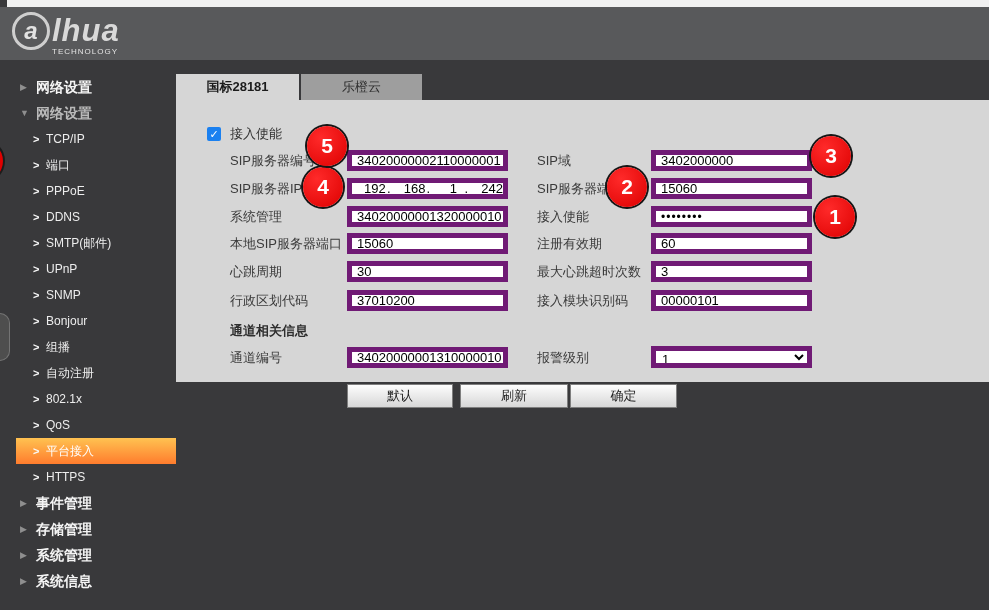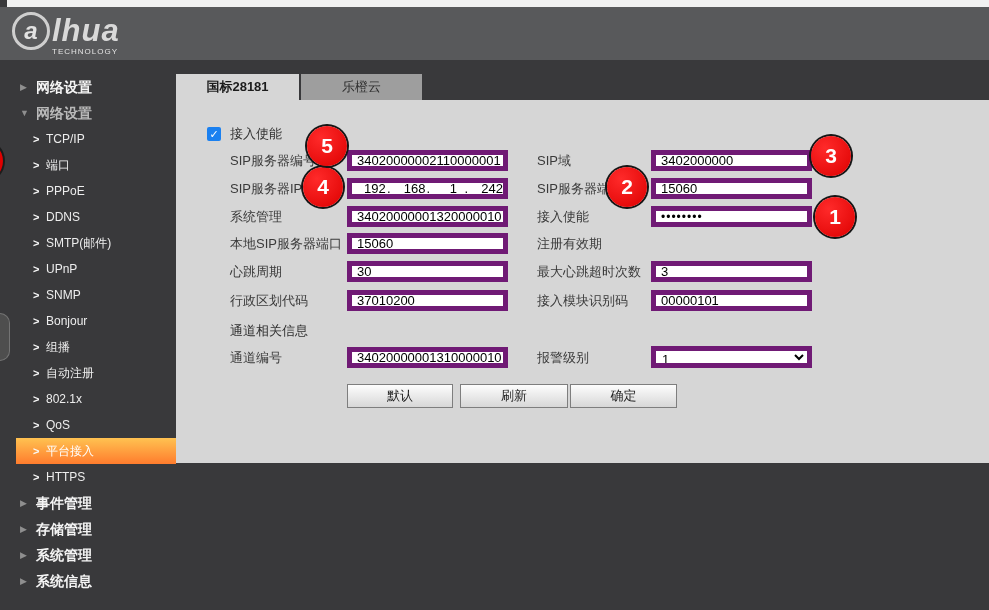--- a/index.html
+++ b/index.html
@@ -40,40 +40,40 @@
   .edge-red{position:absolute;left:-37px;top:141px;width:40px;height:40px;border-radius:50%;
     background:#e00000;box-shadow:0 0 0 2px #1c1c1c;z-index:40;}
   .edge-handle{position:absolute;left:0;top:313px;width:9px;height:46px;background:#4e4e4e;
     border:1px solid #747474;border-left:none;border-radius:0 23px 23px 0;z-index:41;cursor:pointer;}
   
   .tabbar{position:absolute;left:176px;top:74px;width:694px;height:26px;}
   .tab{position:absolute;top:0;height:26px;line-height:26px;text-align:center;font-size:13px;cursor:pointer;}
   .tab.active{left:0;width:123px;background:#d6d6d6;font-weight:bold;color:#1c1c1c;}
   .tab.inactive{left:125px;width:121px;background:#9e9e9e;color:#2e2e2e;}
   
-  .panel{position:absolute;left:176px;top:100px;width:813px;height:363px;background:#d6d6d6;}
+  .panel{position:absolute;left:176px;top:100px;width:813px;height:282px;background:#d6d6d6;}
   .enable-row{position:absolute;left:31px;top:26px;height:16px;display:flex;align-items:center;}
   .checkbox{
     width:14px;height:14px;background:#1a80f0;border-radius:2px;display:inline-flex;
     align-items:center;justify-content:center;cursor:pointer;
   }
   .checkbox::after{content:"✓";color:#fff;font-size:11px;font-weight:bold;line-height:1;}
   .enable-label{margin-left:9px;font-size:13px;color:#333;}
   .lbl{position:absolute;height:21px;line-height:21px;font-size:13px;color:#3a3a3a;white-space:nowrap;}
   .fld{
     position:absolute;width:161px;height:21px;box-sizing:border-box;
     border:5px solid #701a75;background:#fff;color:#000;font-size:13px;
     font-family:"Liberation Sans","DejaVu Sans",sans-serif;
     padding:0 0 0 5px;outline:none;
   }
   .fld.pwd{font-size:12px;letter-spacing:1px;}
   .ip{display:flex;align-items:center;padding:0;}
   .ip .seg{flex:1;text-align:center;font-size:13px;padding-left:12px;}
   .ip .dot{width:6px;text-align:center;font-size:13px;color:#000;}
-  .section-title{position:absolute;left:54px;top:222px;font-size:13px;font-weight:normal;color:#2e2e2e;}
+  .section-title{position:absolute;left:54px;top:222px;font-size:13px;font-weight:bold;color:#2e2e2e;}
   select.fld{height:22px;padding-left:2px;}
   .btn{
     position:absolute;top:284px;height:24px;box-sizing:border-box;
     background:linear-gradient(#fdfdfd,#d7d7d7);
     border:1px solid #7e7e7e;font-size:13px;color:#222;cursor:pointer;
     font-family:"Liberation Sans","DejaVu Sans",sans-serif;
   }
   
   .ann{
     position:absolute;width:40px;height:40px;border-radius:50%;
@@ -224,20 +224,21 @@
   <input class="fld" style="left: 475px; top: 78px;" value="15060">
 
   <div class="lbl" style="left:54px;top:106px">系统管理</div>
   <input class="fld" style="left: 171px; top: 106px;" value="34020000001320000010">
   <div class="lbl" style="left:361px;top:106px">接入使能</div>
   <input class="fld pwd" style="left: 475px; top: 106px;" value="••••••••">
 
   <div class="lbl" style="left:54px;top:133px">本地SIP服务器端口</div>
   <input class="fld" style="left: 171px; top: 133px;" value="15060">
   <div class="lbl" style="left:361px;top:133px">注册有效期</div>
+  <input class="fld" style="left: 475px; top: 133px;" value="60">
 
   <div class="lbl" style="left:54px;top:161px">心跳周期</div>
   <input class="fld" style="left: 171px; top: 161px;" value="30">
   <div class="lbl" style="left:361px;top:161px">最大心跳超时次数</div>
   <input class="fld" style="left: 475px; top: 161px;" value="3">
 
   <div class="lbl" style="left:54px;top:190px">行政区划代码</div>
   <input class="fld" style="left: 171px; top: 190px;" value="37010200">
   <div class="lbl" style="left:361px;top:190px">接入模块识别码</div>
   <input class="fld" style="left: 475px; top: 190px;" value="00000101">

